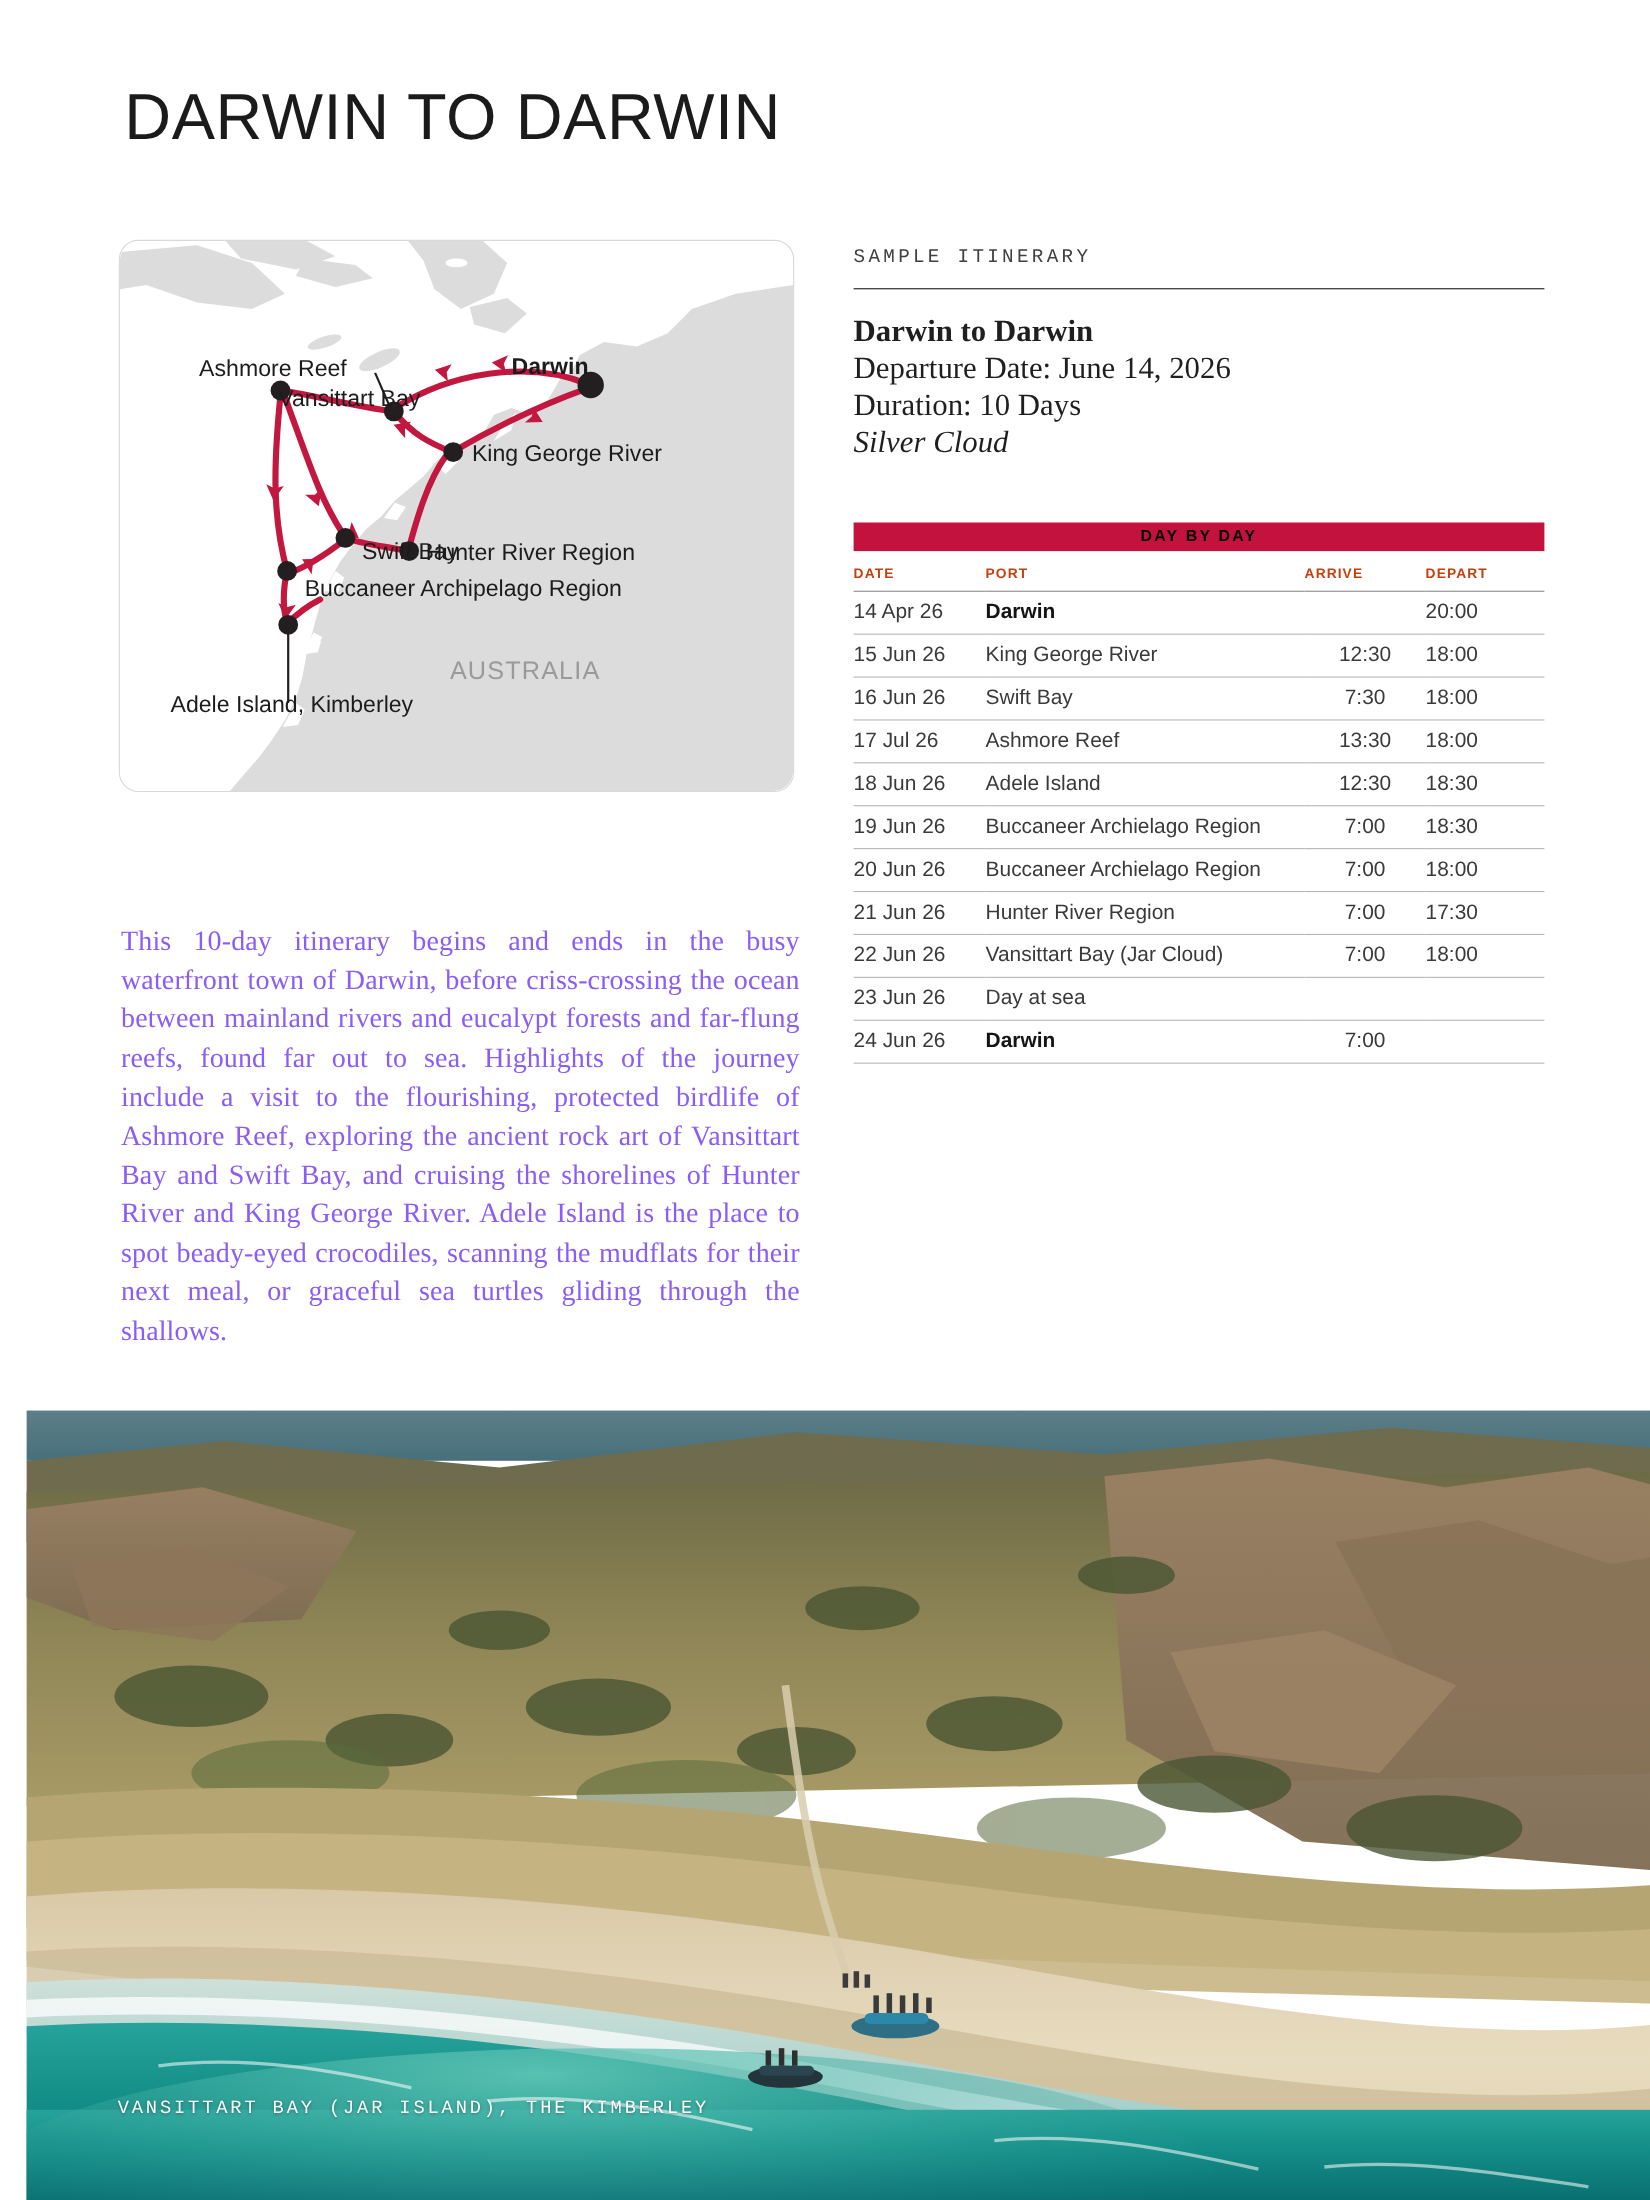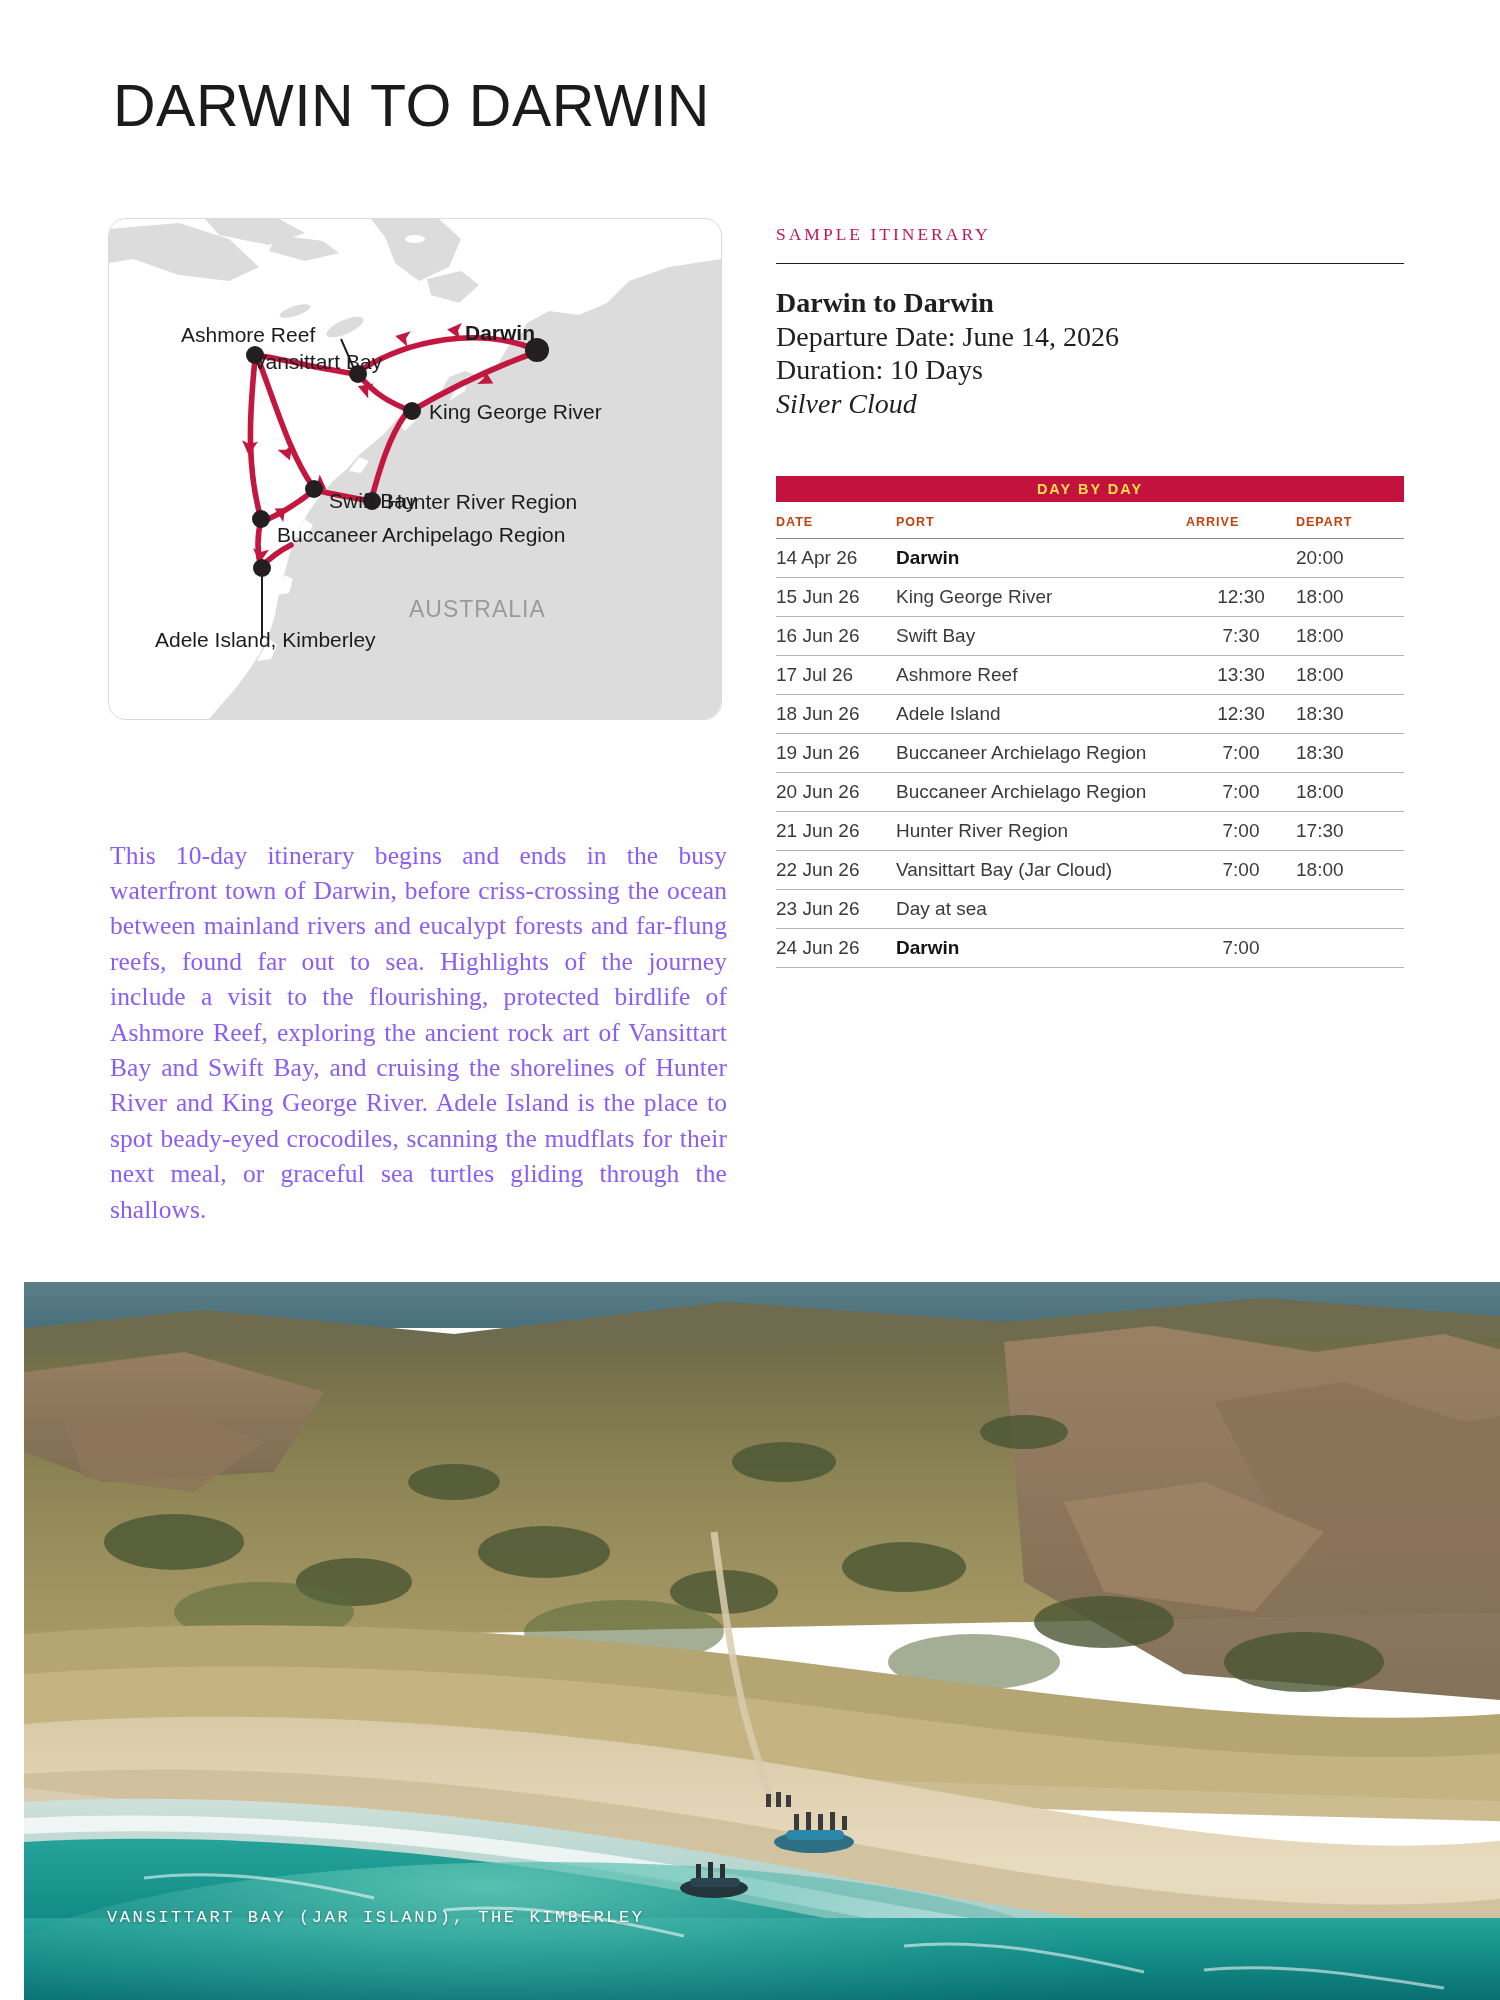--- a/index.html
+++ b/index.html
@@ -58,24 +58,24 @@
   }
 
   
   .right-col {
     position: absolute;
     left: 776px;
     top: 224px;
     width: 628px;
   }
   .kicker {
-    font-family: Liberation Serif, serif;
+    font-family: Liberation Mono, monospace;
     font-size: 17.5px;
     letter-spacing: 3.0px;
-    color: #be185d;
+    color: #404040;
     font-weight: 400;
   }
   .kicker-rule {
     margin-top: 18px;
     border-top: 1.6px solid #1d1d1d;
     width: 100%;
   }
   .trip-meta {
     margin-top: 22px;
     font-family: "Liberation Serif", serif;
@@ -86,21 +86,21 @@
     line-height: 33.5px;
     white-space: nowrap;
   }
   .trip-meta .line.bold { font-weight: 700; }
   .trip-meta .line.italic { font-style: italic; }
 
   
   .dbd-wrap { margin-top: 56px; width: 100%; }
   .dbd-head {
     background: #C4123F;
-    color: #fde047;
+    color: #000000;
     height: 26px;
     display: flex;
     align-items: center;
     justify-content: center;
     font-family: "Liberation Sans", sans-serif;
     font-size: 14.5px;
     font-weight: 700;
     letter-spacing: 2.0px;
   }
   table.itin {

